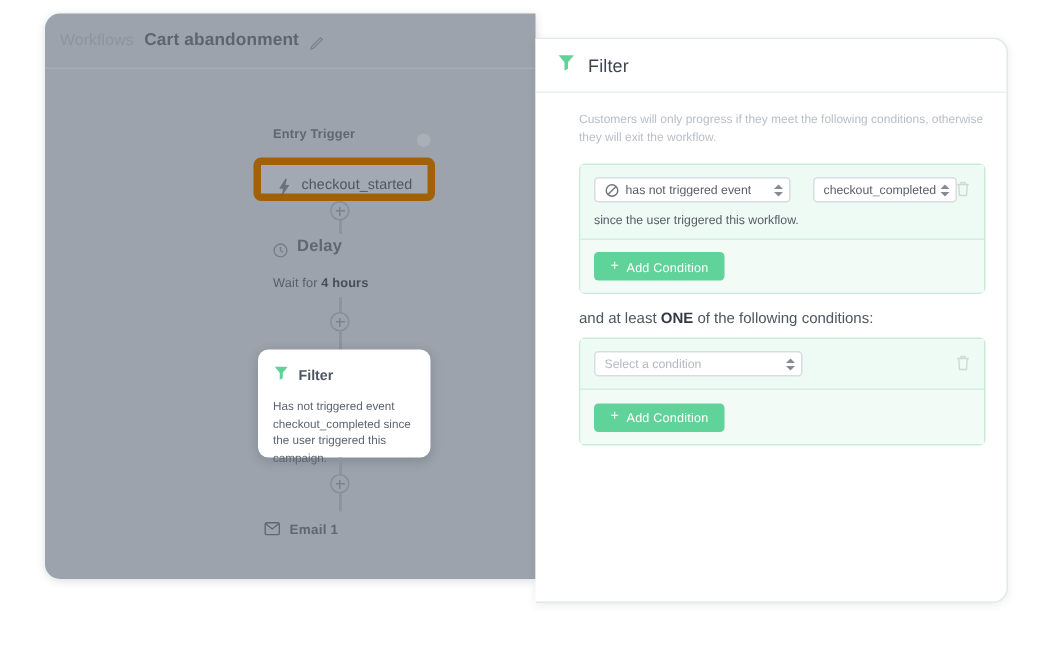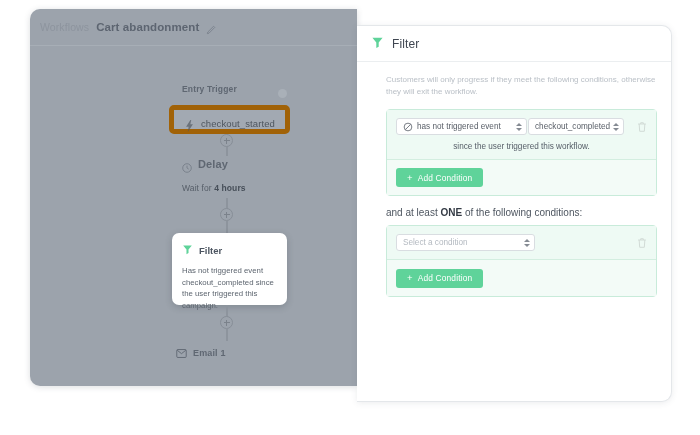--- a/index.html
+++ b/index.html
@@ -235,21 +235,21 @@
     border-bottom: 1px solid #d3eee0;
     position: relative;
   }
   .group-actions {
     padding: 7px 9px 8px 9px;
     background: #f3fbf7;
   }
   .row {
     display: flex;
     align-items: center;
-    gap: 1px;
+    gap: 15px;
   }
   .sel {
     height: 17px;
     background: #ffffff;
     border: 1px solid #d9dde1;
     border-radius: 3px;
     display: flex;
     align-items: center;
     padding: 0 4px 0 6px;
     box-sizing: border-box;
@@ -275,21 +275,20 @@
     border-left: 3px solid transparent;
     border-right: 3px solid transparent;
   }
   .arrows i.up { border-bottom: 3.5px solid #858b93; }
   .arrows i.dn { border-top: 3.5px solid #858b93; }
 
   .since {
     font-size: 8.2px;
     color: #555d67;
     margin-top: 7px;
-    text-align: center;
   }
   .trash-dis {
     position: absolute;
     right: 8px; top: 9px;
     width: 12px; height: 12px;
     opacity: .22;
   }
   .btn-add {
     display: inline-flex;
     align-items: center;

